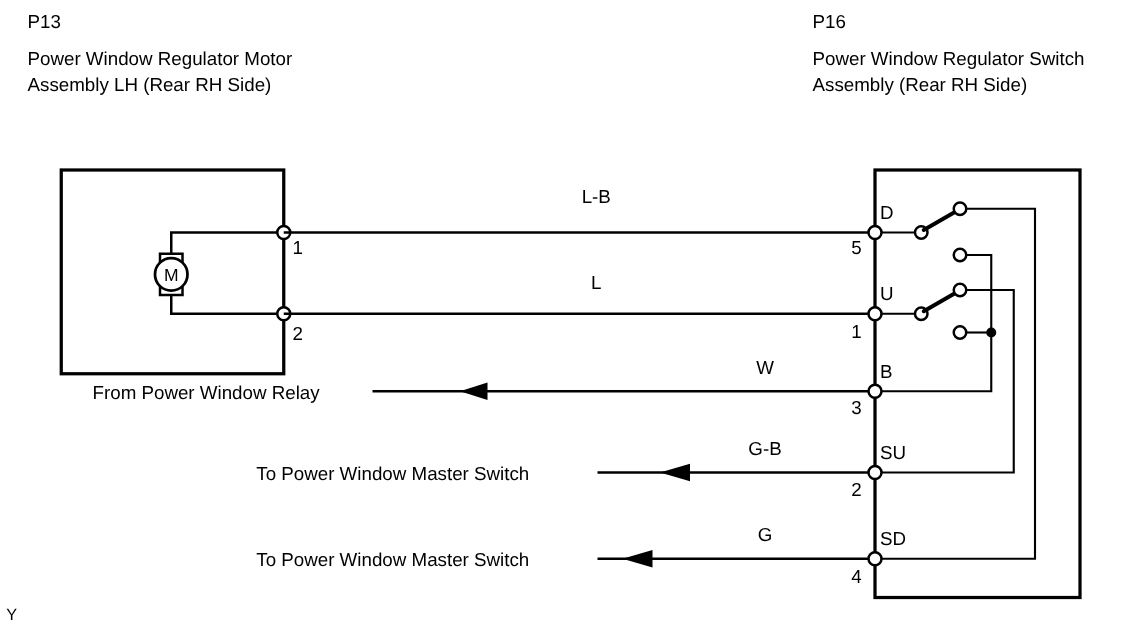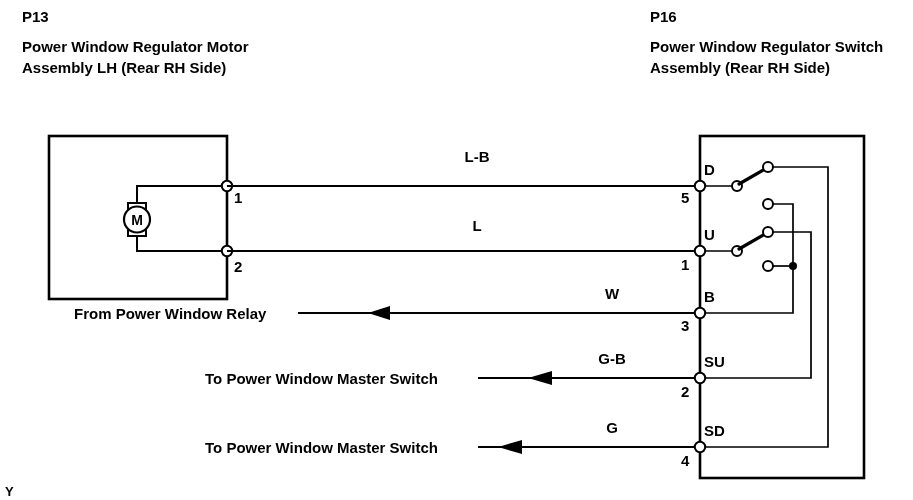--- a/index.html
+++ b/index.html
@@ -11,21 +11,20 @@
     width: 913px;
     height: 500px;
     overflow: hidden;
     font-family: "Liberation Sans", sans-serif;
     color: #000000;
   }
   #diagram-root {
     position: relative;
     width: 736px;
     height: 500px;
-    font-weight: bold;
   }
   svg#wiring-svg {
     position: absolute;
     top: 0;
     left: 0;
     display: block;
   }
   .hdr-code {
     font-size: 15px;
     fill: #000;

